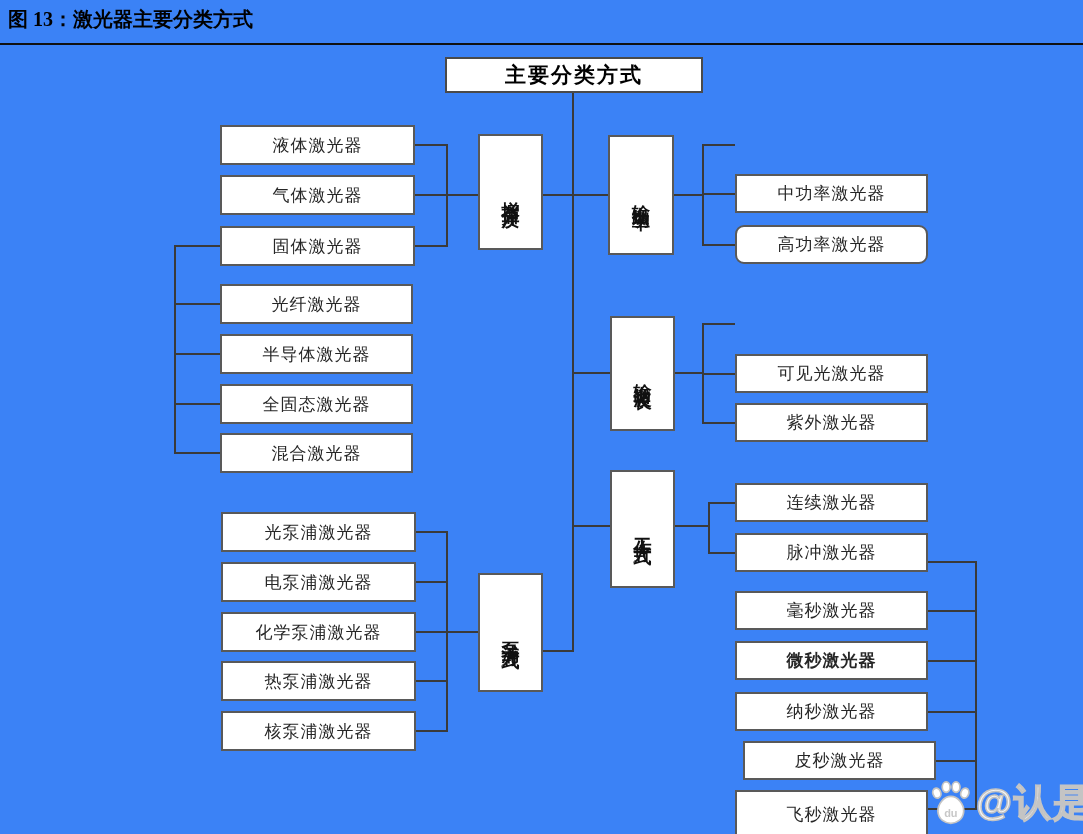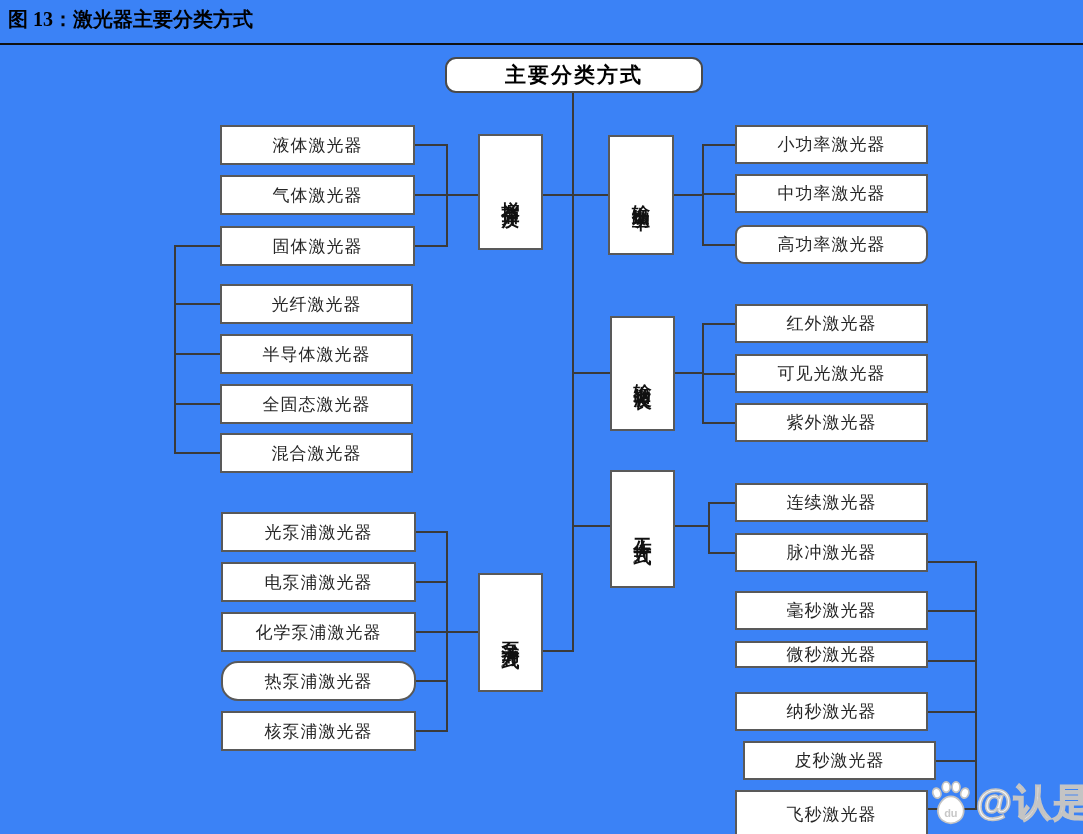--- a/index.html
+++ b/index.html
@@ -89,58 +89,56 @@
   <div class="hl" style="left:928px;top:760px;width:47px;"></div>
   <div class="hl" style="left:928px;top:808px;width:47px;"></div>
 
   <div class="hl" style="left:416px;top:531px;width:31px;"></div>
   <div class="hl" style="left:416px;top:581px;width:31px;"></div>
   <div class="hl" style="left:416px;top:631px;width:62px;"></div>
   <div class="hl" style="left:416px;top:680px;width:31px;"></div>
   <div class="hl" style="left:416px;top:730px;width:31px;"></div>
   <div class="vl" style="left:446px;top:531px;height:201px;"></div>
 
-  <div class="node root" style="left:445px;top:57px;width:258px;height:36px;border-radius:11px;">主要分类方式</div>
+  <div class="node root" style="left:445px;top:57px;width:258px;height:36px;">主要分类方式</div>
 
   <div class="node cat" style="left:478px;top:134px;width:65px;height:116px;">增益介质</div>
   <div class="node cat" style="left:608px;top:135px;width:66px;height:120px;">输出功率</div>
   <div class="node cat" style="left:610px;top:316px;width:65px;height:115px;">输出波长</div>
   <div class="node cat" style="left:610px;top:470px;width:65px;height:118px;">工作方式</div>
   <div class="node cat" style="left:478px;top:573px;width:65px;height:119px;">泵浦方式</div>
 
   <div class="node" style="left:220px;top:125px;width:195px;height:40px;">液体激光器</div>
   <div class="node" style="left:220px;top:175px;width:195px;height:40px;">气体激光器</div>
   <div class="node" style="left:220px;top:226px;width:195px;height:40px;">固体激光器</div>
 
   <div class="node" style="left:220px;top:284px;width:193px;height:40px;">光纤激光器</div>
   <div class="node" style="left:220px;top:334px;width:193px;height:40px;">半导体激光器</div>
   <div class="node" style="left:220px;top:384px;width:193px;height:40px;">全固态激光器</div>
   <div class="node" style="left:220px;top:433px;width:193px;height:40px;">混合激光器</div>
 
-  <div class="node" style="left:735px;top:125px;width:193px;height:39px;">小功率激光器</div>
   <div class="node" style="left:735px;top:174px;width:193px;height:39px;">中功率激光器</div>
   <div class="node" style="left:735px;top:225px;width:193px;height:39px;border-radius:9px;">高功率激光器</div>
 
-  <div class="node" style="left:735px;top:304px;width:193px;height:39px;">红外激光器</div>
   <div class="node" style="left:735px;top:354px;width:193px;height:39px;">可见光激光器</div>
   <div class="node" style="left:735px;top:403px;width:193px;height:39px;">紫外激光器</div>
 
   <div class="node" style="left:735px;top:483px;width:193px;height:39px;">连续激光器</div>
   <div class="node" style="left:735px;top:533px;width:193px;height:39px;">脉冲激光器</div>
 
   <div class="node" style="left:735px;top:591px;width:193px;height:39px;">毫秒激光器</div>
-  <div class="node" style="left:735px;top:641px;width:193px;height:27px;">微秒激光器</div>
+  <div class="node" style="left:735px;top:641px;width:193px;height:39px;font-weight:bold;">微秒激光器</div>
   <div class="node" style="left:735px;top:692px;width:193px;height:39px;">纳秒激光器</div>
   <div class="node" style="left:735px;top:741px;width:193px;height:39px;margin-left:8px;">皮秒激光器</div>
   <div class="node" style="left:735px;top:790px;width:193px;height:49px;">飞秒激光器</div>
 
   <div class="node" style="left:221px;top:512px;width:195px;height:40px;">光泵浦激光器</div>
   <div class="node" style="left:221px;top:562px;width:195px;height:40px;font-family:Liberation Mono, monospace;">电泵浦激光器</div>
   <div class="node" style="left:221px;top:612px;width:195px;height:40px;">化学泵浦激光器</div>
-  <div class="node" style="left:221px;top:661px;width:195px;height:40px;border-radius:17px;">热泵浦激光器</div>
+  <div class="node" style="left:221px;top:661px;width:195px;height:40px;">热泵浦激光器</div>
   <div class="node" style="left:221px;top:711px;width:195px;height:40px;">核泵浦激光器</div>
 
   <div class="watermark">
     <svg width="44" height="46" viewBox="0 0 40 42">
       <g fill="#ffffff" stroke="#c4c4c4" stroke-width="1.6">
         <ellipse cx="8" cy="12" rx="3.6" ry="4.6" transform="rotate(-20 8 12)"></ellipse>
         <ellipse cx="16.5" cy="6.5" rx="3.6" ry="4.8"></ellipse>
         <ellipse cx="25.5" cy="6.5" rx="3.6" ry="4.8"></ellipse>
         <ellipse cx="33.5" cy="12" rx="3.6" ry="4.6" transform="rotate(20 33.5 12)"></ellipse>
         <path d="M20.8 15 C 27 15 33 22 32.5 29 C 32 36 26 39.5 20.8 39.5 C 15.5 39.5 9.5 36 9 29 C 8.5 22 14.5 15 20.8 15 Z"></path>

